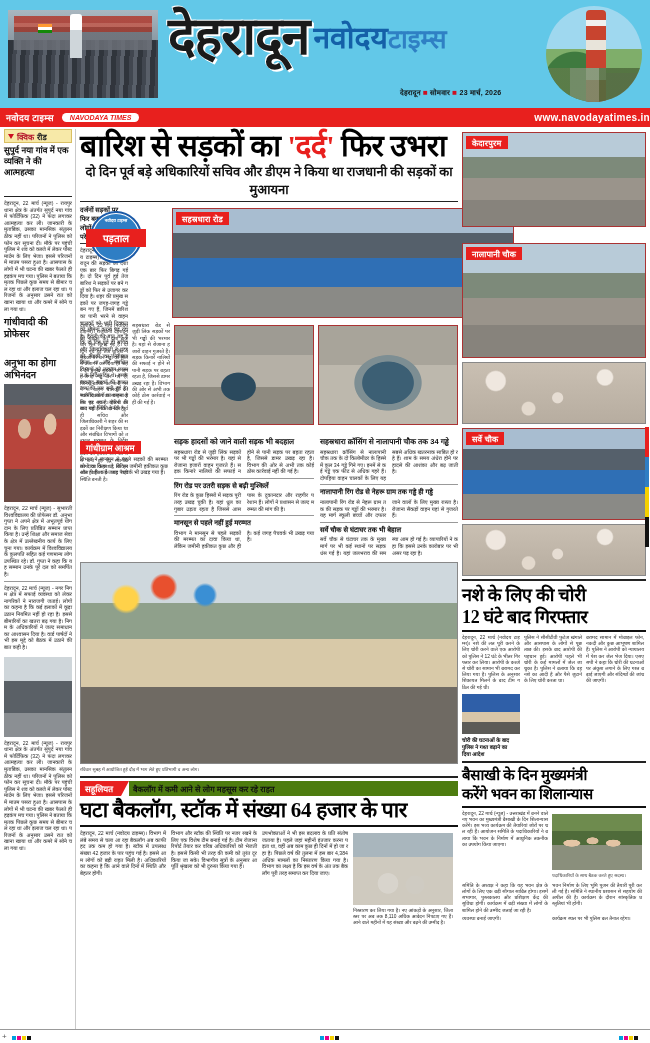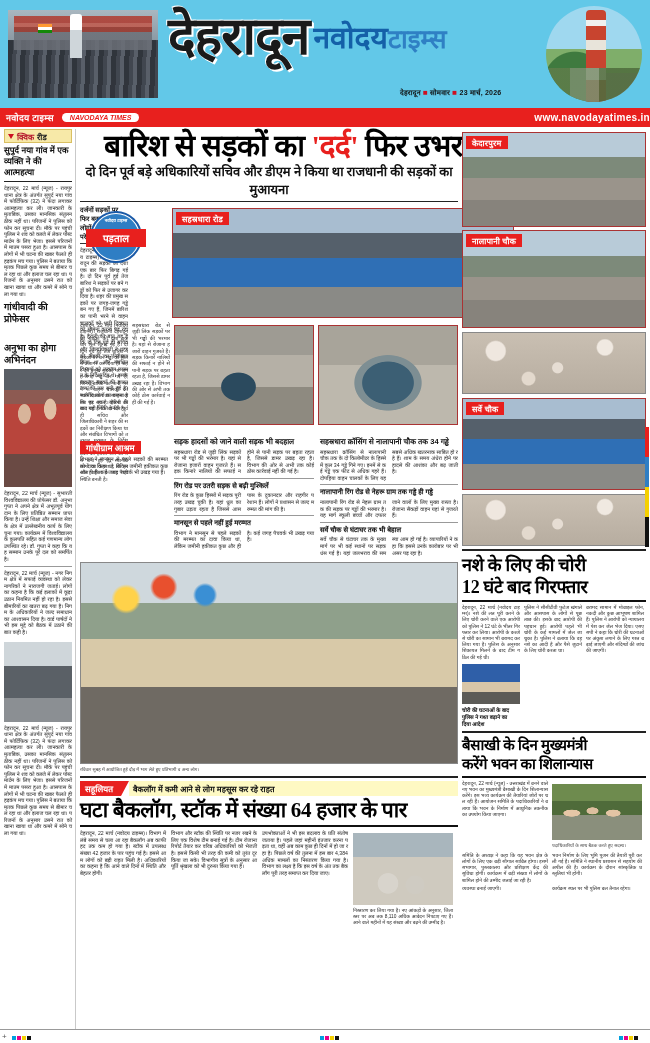--- a/index.html
+++ b/index.html
@@ -118,21 +118,21 @@
   .quick-tag {
     background:#f7e9a8; border:1px solid #d9bf62; height:14px;
     display:flex; align-items:center; gap:3px; padding:0 3px; margin-bottom:2px;
   }
   .quick-tag .tri { width:0;height:0;border-left:3px solid transparent;border-right:3px solid transparent;border-top:5px solid #cc1122;}
   .quick-tag .t1 { font-size:8px; font-weight:700; color:#b3122a;text-align:right; }
   .quick-tag .t2 { font-size:8px; font-weight:700; color:#222; }
 
   .mini-head {
     font-size:8.5px; font-weight:700; line-height:11px; color:#111;
-    border-bottom:1px solid #222; padding-bottom:3px; margin-bottom:3px;
+    border-bottom:1px solid #222; padding-bottom:18px; margin-bottom:3px;
   }
   .mini-head2 {
     font-size:9.5px; font-weight:700; line-height:12px; color:#111;
     margin:4px 0 3px 0;
   }
   .body-txt {
     font-size:5.2px; line-height:6.6px; text-align:justify; color:#2a2a2a;
     word-break:break-all;
   }
   .photo {
@@ -205,21 +205,21 @@
     font-size:8px; font-weight:700; padding:1px 6px; letter-spacing:.2px; z-index:4;
   }
 
   
   .col-center {
     position:absolute; left:80px; top:2px; width:378px;
   }
   .headline-main {
     font-family:"Liberation Serif", serif;
     font-weight:700; font-size:30px; line-height:34px; color:#000;
-    letter-spacing:-.5px; white-space:nowrap;margin-left:24px;
+    letter-spacing:-.5px; white-space:nowrap;
   }
   .headline-main .red { color:#e8201e; }
   .headline-sub {
     font-family:"Liberation Serif", serif;
     font-weight:700; font-size:13px; line-height:18px; color:#111;
     text-align:center; border-bottom:1px solid #222; padding-bottom:2px;
   }
   .hl-row { position:relative; }
 
   .badge-pad {
@@ -267,21 +267,21 @@
     display:flex; align-items:stretch; height:15px; margin-bottom:2px;
   }
   .sec-band .k {
     background:#e8201e; color:#fff; font-size:8.5px; font-weight:700;
     padding:1px 8px 1px 5px; display:flex; align-items:center;
   }
   .sec-band .slope {
     width:0;height:0;border-top:15px solid #e8201e;border-right:8px solid transparent;
   }
   .sec-band .d {
-    flex:1; background:#fef9c3; color:#111; font-size:8px; font-weight:700;
+    flex:1; background:#4d7c0f; color:#111; font-size:8px; font-weight:700;
     display:flex; align-items:center; padding-left:4px;
   }
   .big-head {
     font-family:"Liberation Serif", serif;
     font-weight:700; font-size:21px; line-height:25px; color:#000; letter-spacing:-.3px;
   }
   .big-head-2 {
     font-family:"Liberation Serif", serif;
     font-weight:700; font-size:18px; line-height:22px; color:#000; letter-spacing:-.3px;
   }
@@ -437,21 +437,21 @@
         </div>
       </div>
     </div>
 
     <div class="col-right">
 
       <div class="photo ph-street" style="height:95px;border:1px solid #a33">
         <span class="tag-red">केदारपुरम</span>
       </div>
 
-      <div class="photo ph-street" style="height:98px;margin-top:3px;border:1px solid #a33">
+      <div class="photo ph-street" style="height:115px;margin-top:16px;border:1px solid #a33">
         <span class="tag-red">नालापानी चौक</span>
       </div>
 
       <div class="photo ph-rubble" style="height:62px;margin-top:4px;border:1px solid #888"></div>
 
       <div class="photo ph-car" style="height:92px;margin-top:4px;border:1px solid #a33">
         <span class="tag-red">सर्वे चौक</span>
       </div>
 
       <div class="photo ph-rubble" style="height:52px;margin-top:4px;border:1px solid #888"></div>

